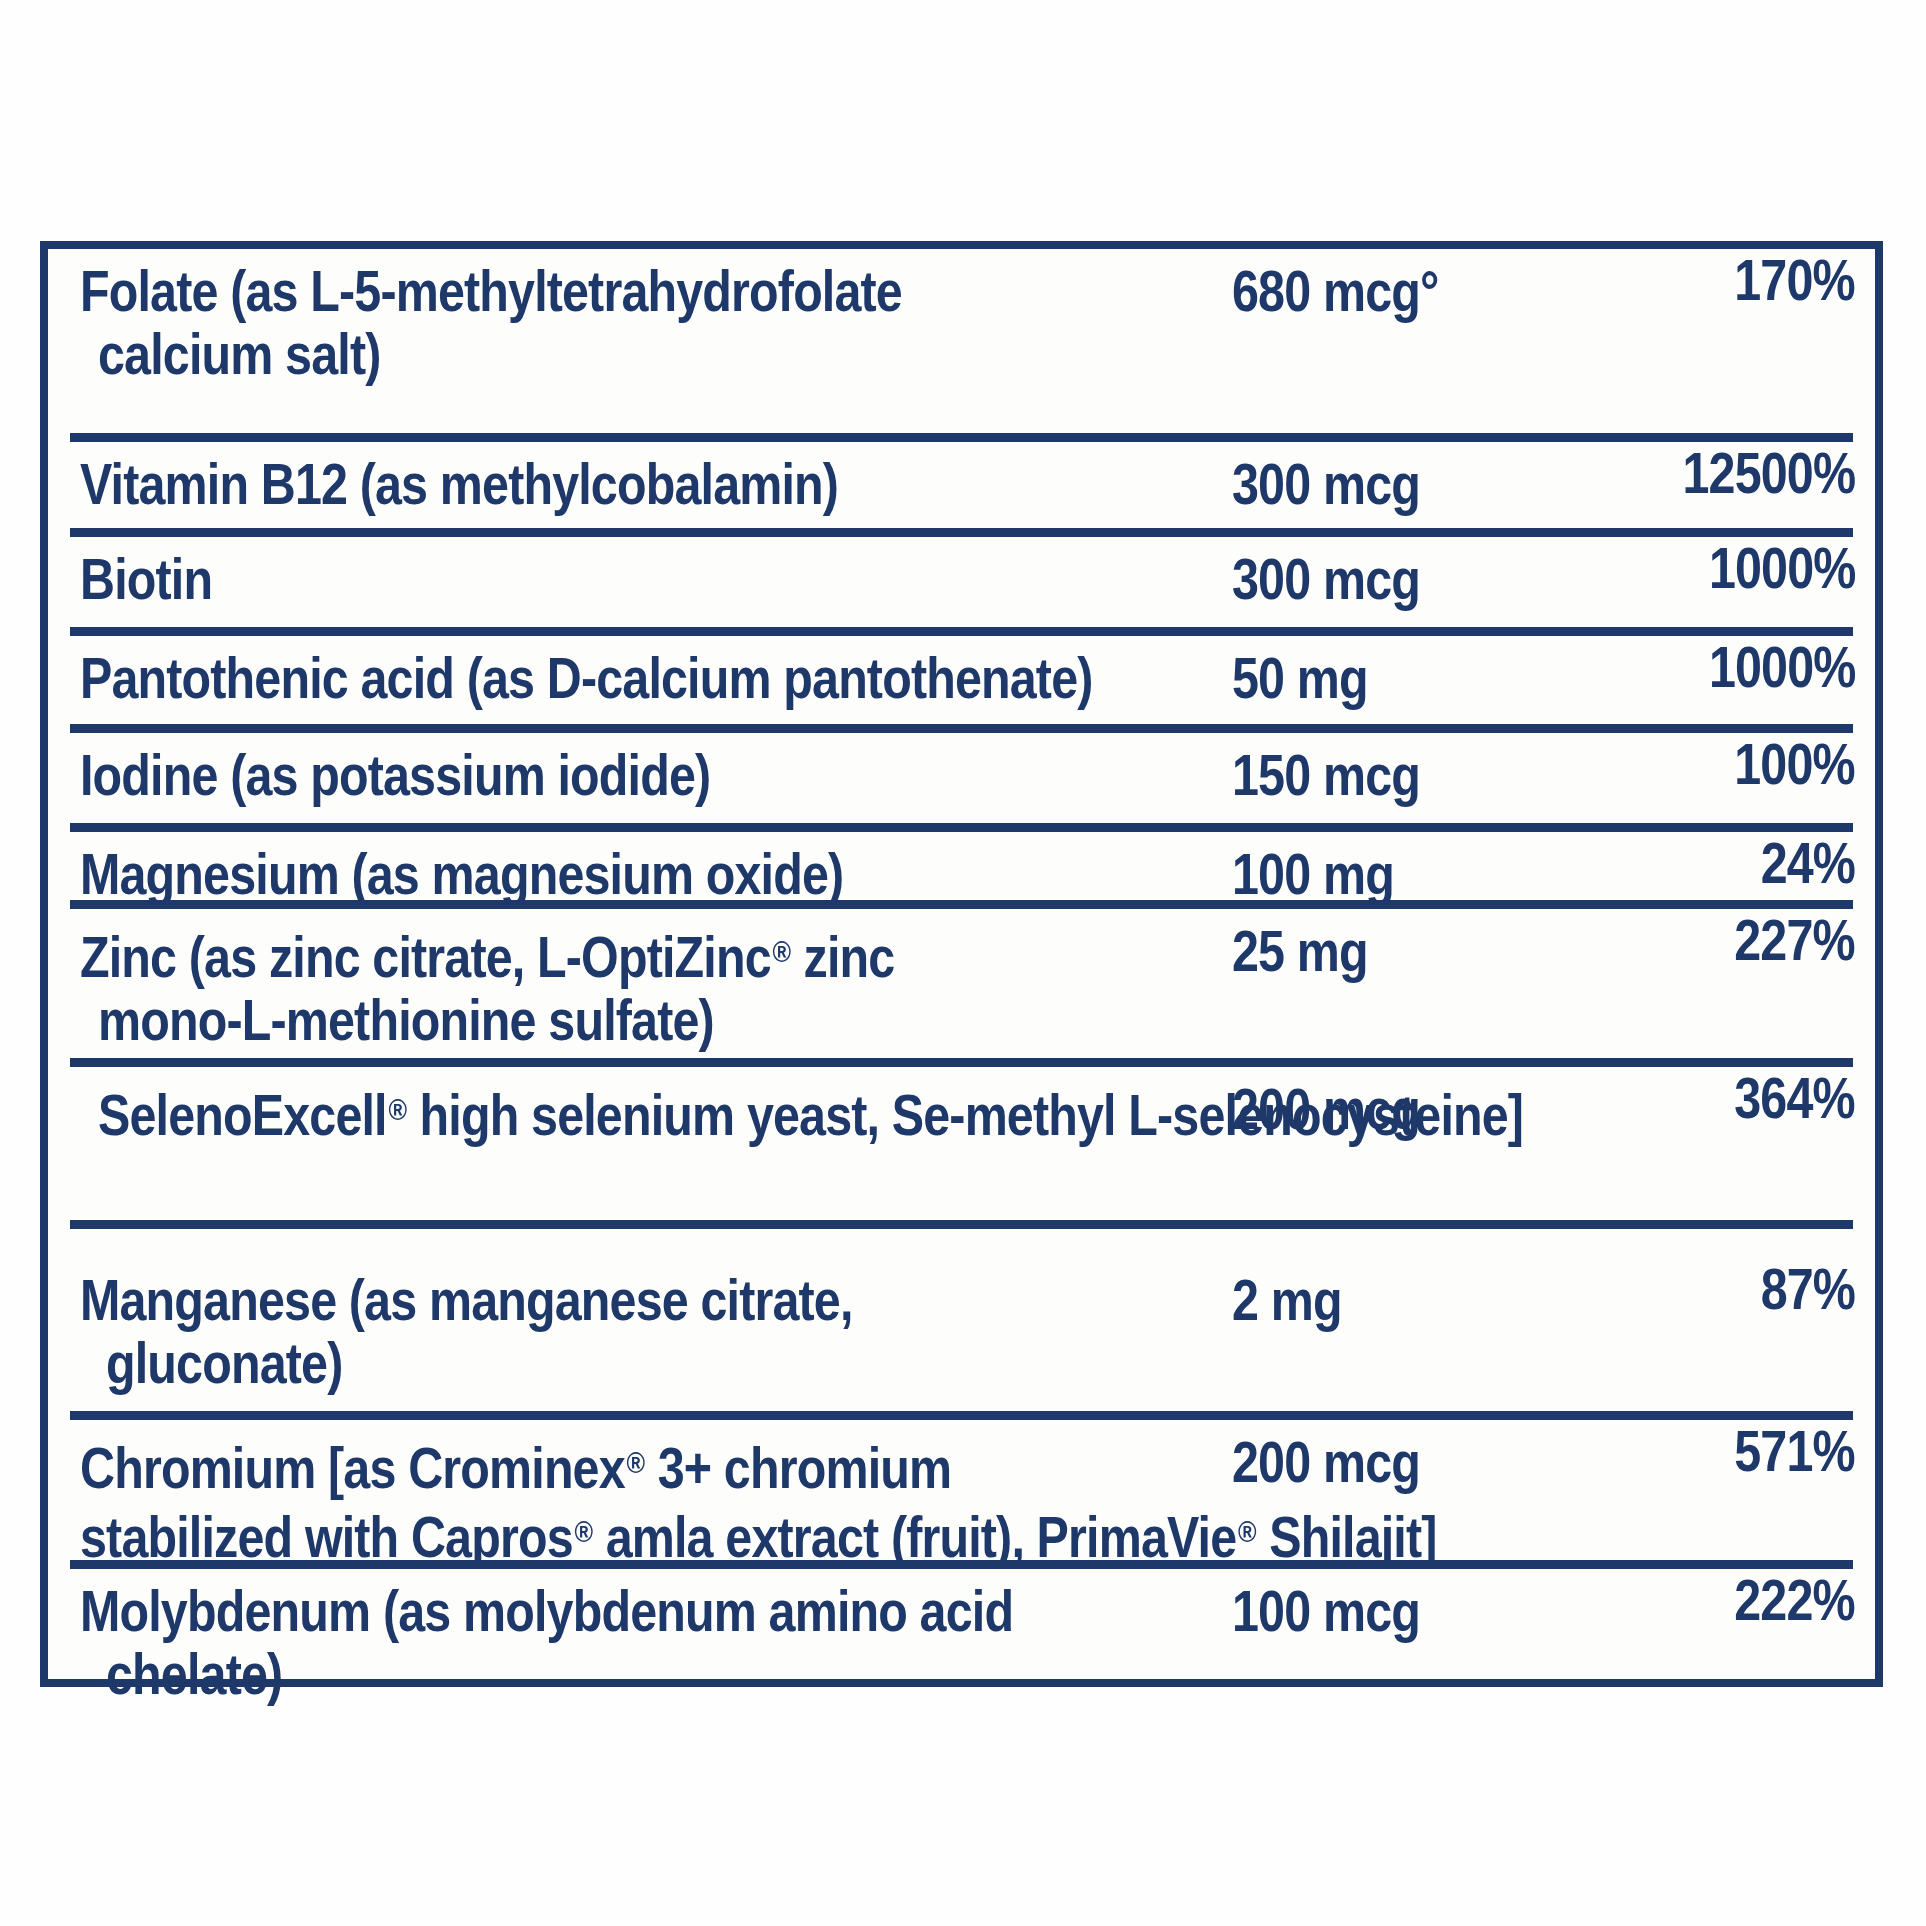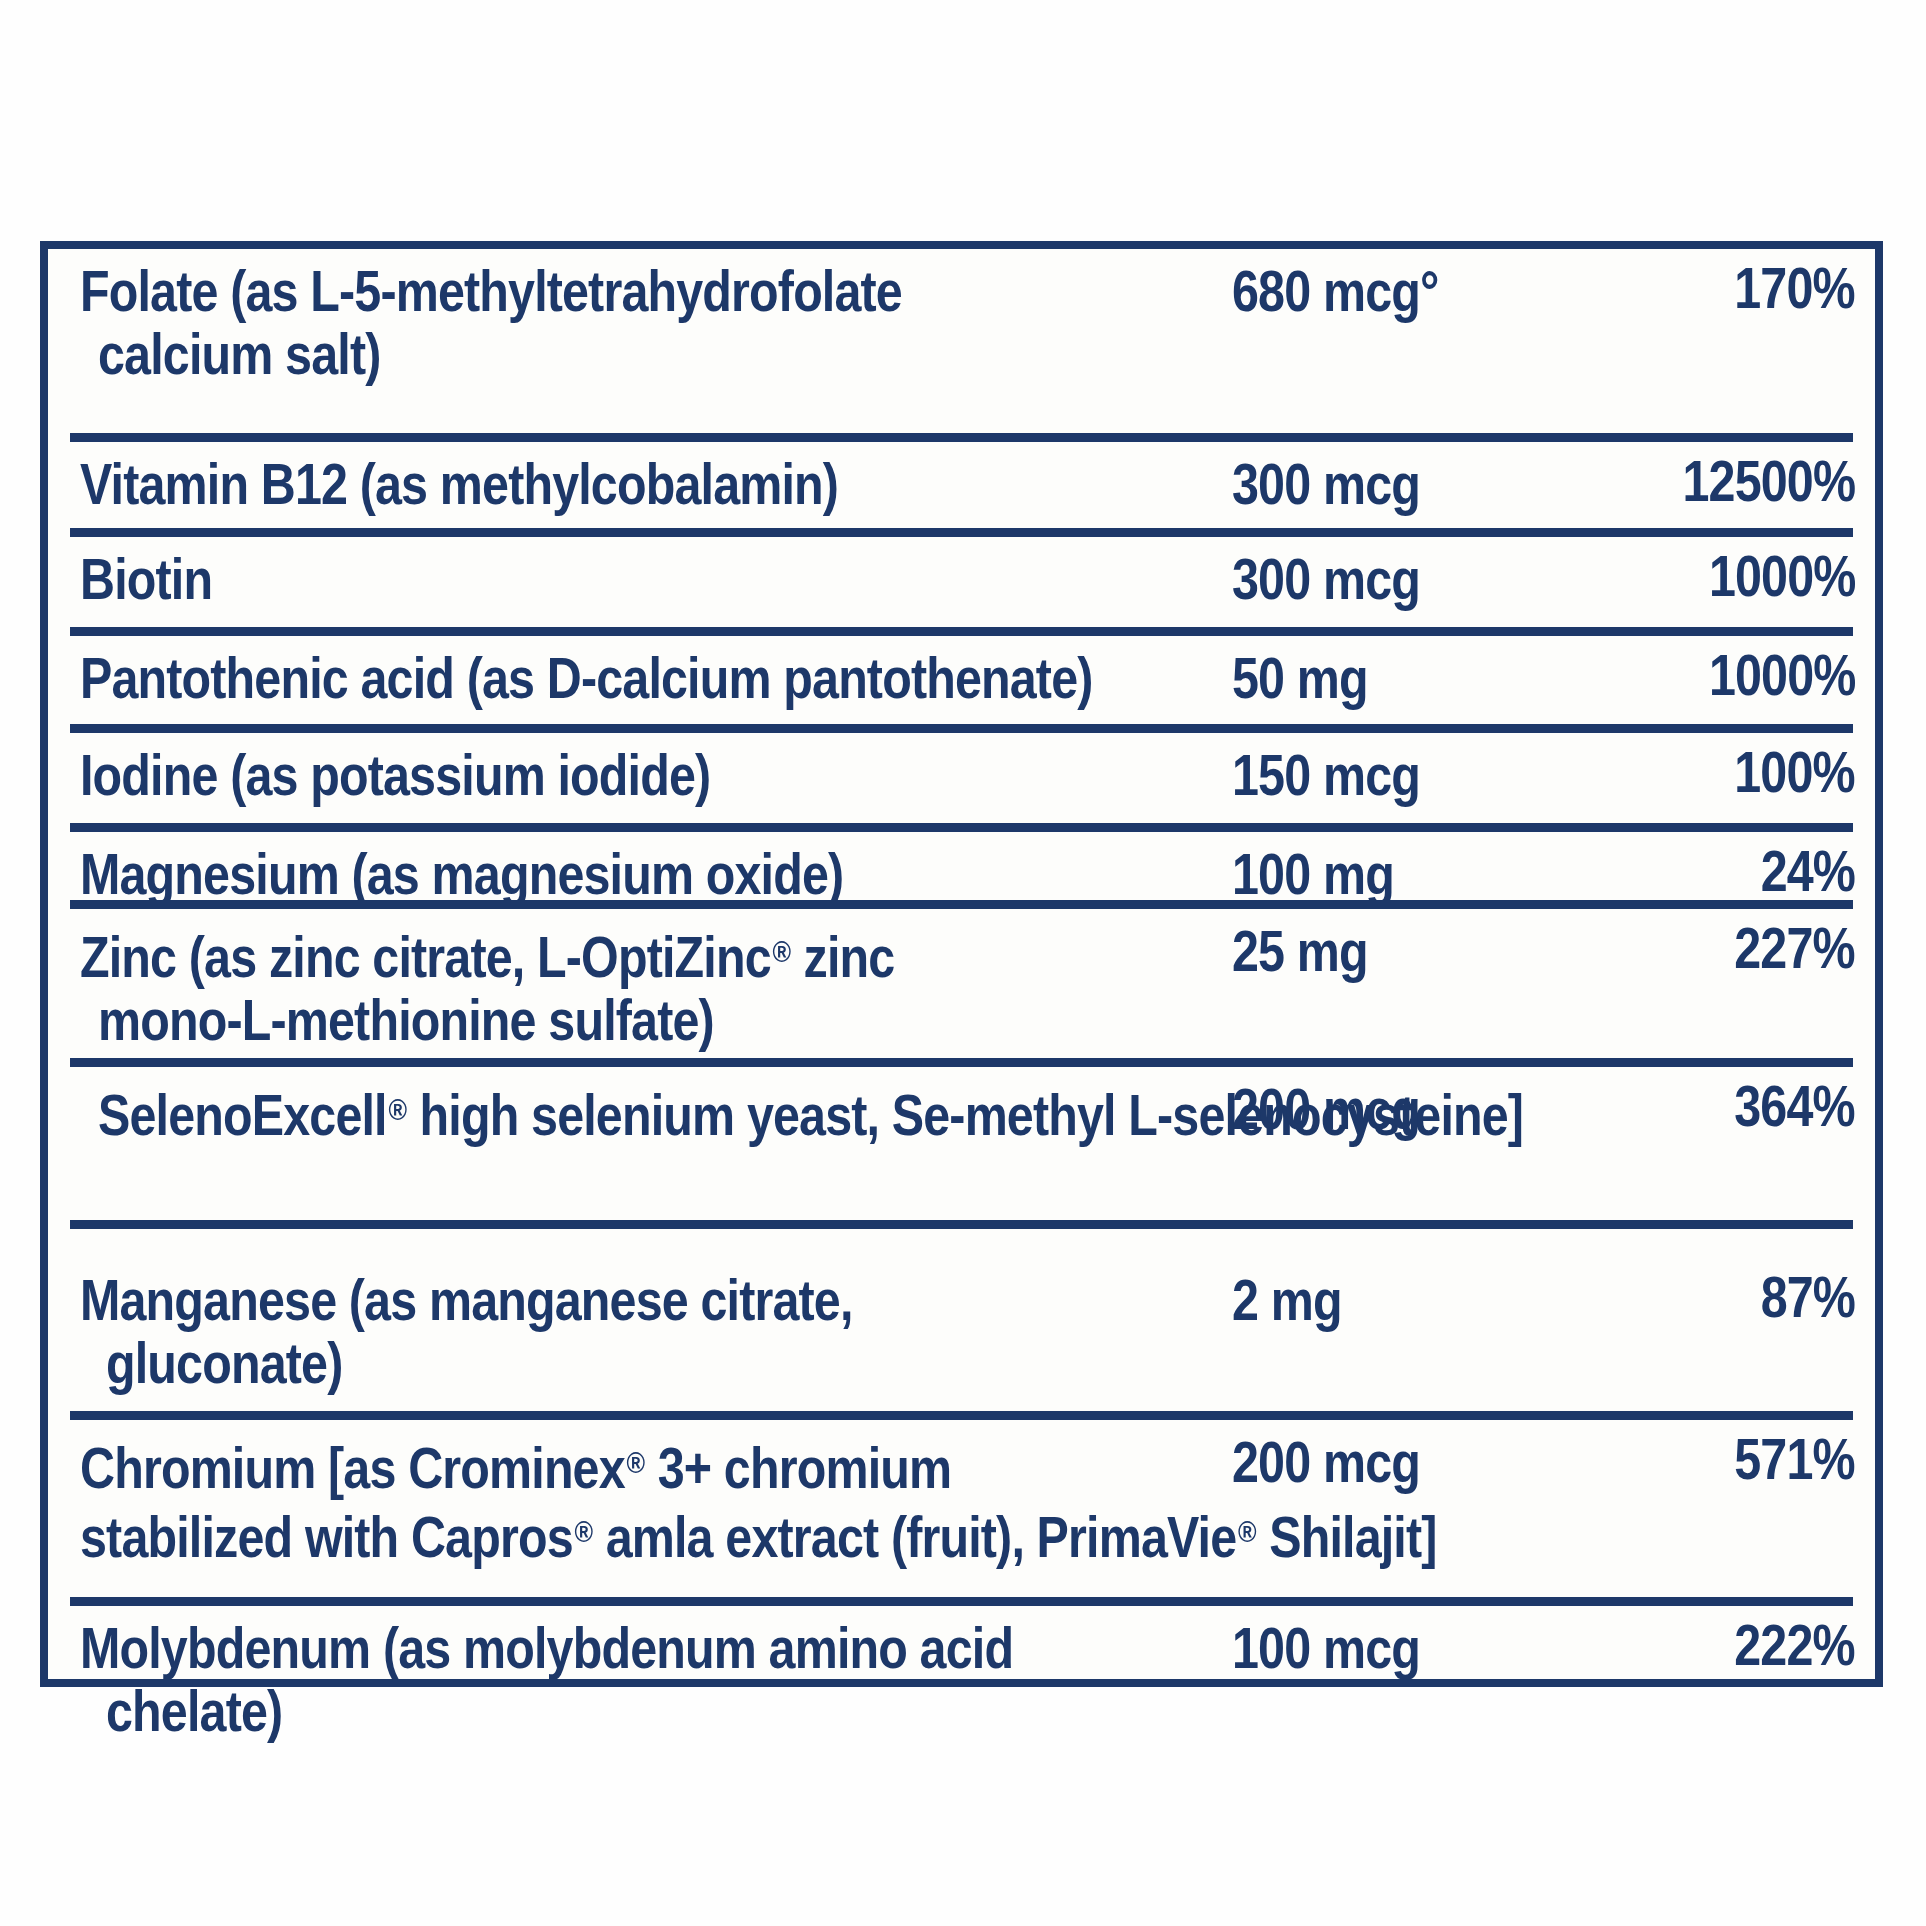--- a/index.html
+++ b/index.html
@@ -41,21 +41,21 @@
   
   .row:nth-of-type(1)  { height: 193px; }
   .row:nth-of-type(2)  { height: 95px;  }
   .row:nth-of-type(3)  { height: 99px; }
   .row:nth-of-type(4)  { height: 97px;  }
   .row:nth-of-type(5)  { height: 99px; }
   .row:nth-of-type(6)  { height: 77px; }
   .row:nth-of-type(7)  { height: 158px; }
   .row:nth-of-type(8)  { height: 162px; }
   .row:nth-of-type(9)  { height: 162px; margin-top: 29px; }
-  .row:nth-of-type(10) { height: 186px; }
+  .row:nth-of-type(10) { height: 149px; }
   .row:nth-of-type(11) { height: 146px; }
 
   .name { white-space: nowrap; }
   .line { white-space: nowrap; }
   .line2 { margin-left: 18px; }
   .row:nth-of-type(8)  .line1 { margin-left: 26px; }
   .row:nth-of-type(9)  .line2,
   .row:nth-of-type(11) .line2 { margin-left: 26px; }
   .row:nth-of-type(10) .line2 { margin-left: 0; }
 
@@ -67,21 +67,21 @@
     white-space: nowrap;
   }
   .amount {
     position: absolute;
     left: 1184px; top: 11px;
     line-height: 63px;
     white-space: nowrap;
   }
   .dv {
     position: absolute;
-    right: 20px; top: 8px;
+    right: 20px; top: 0;
     line-height: 63px;
     white-space: nowrap;
   }
   .dv .condense { transform-origin: 100% 50%; }
   sup {
     font-size: 0.52em;
     vertical-align: 0.5em;
     letter-spacing: 0;
     margin-left: 2px;
   }

